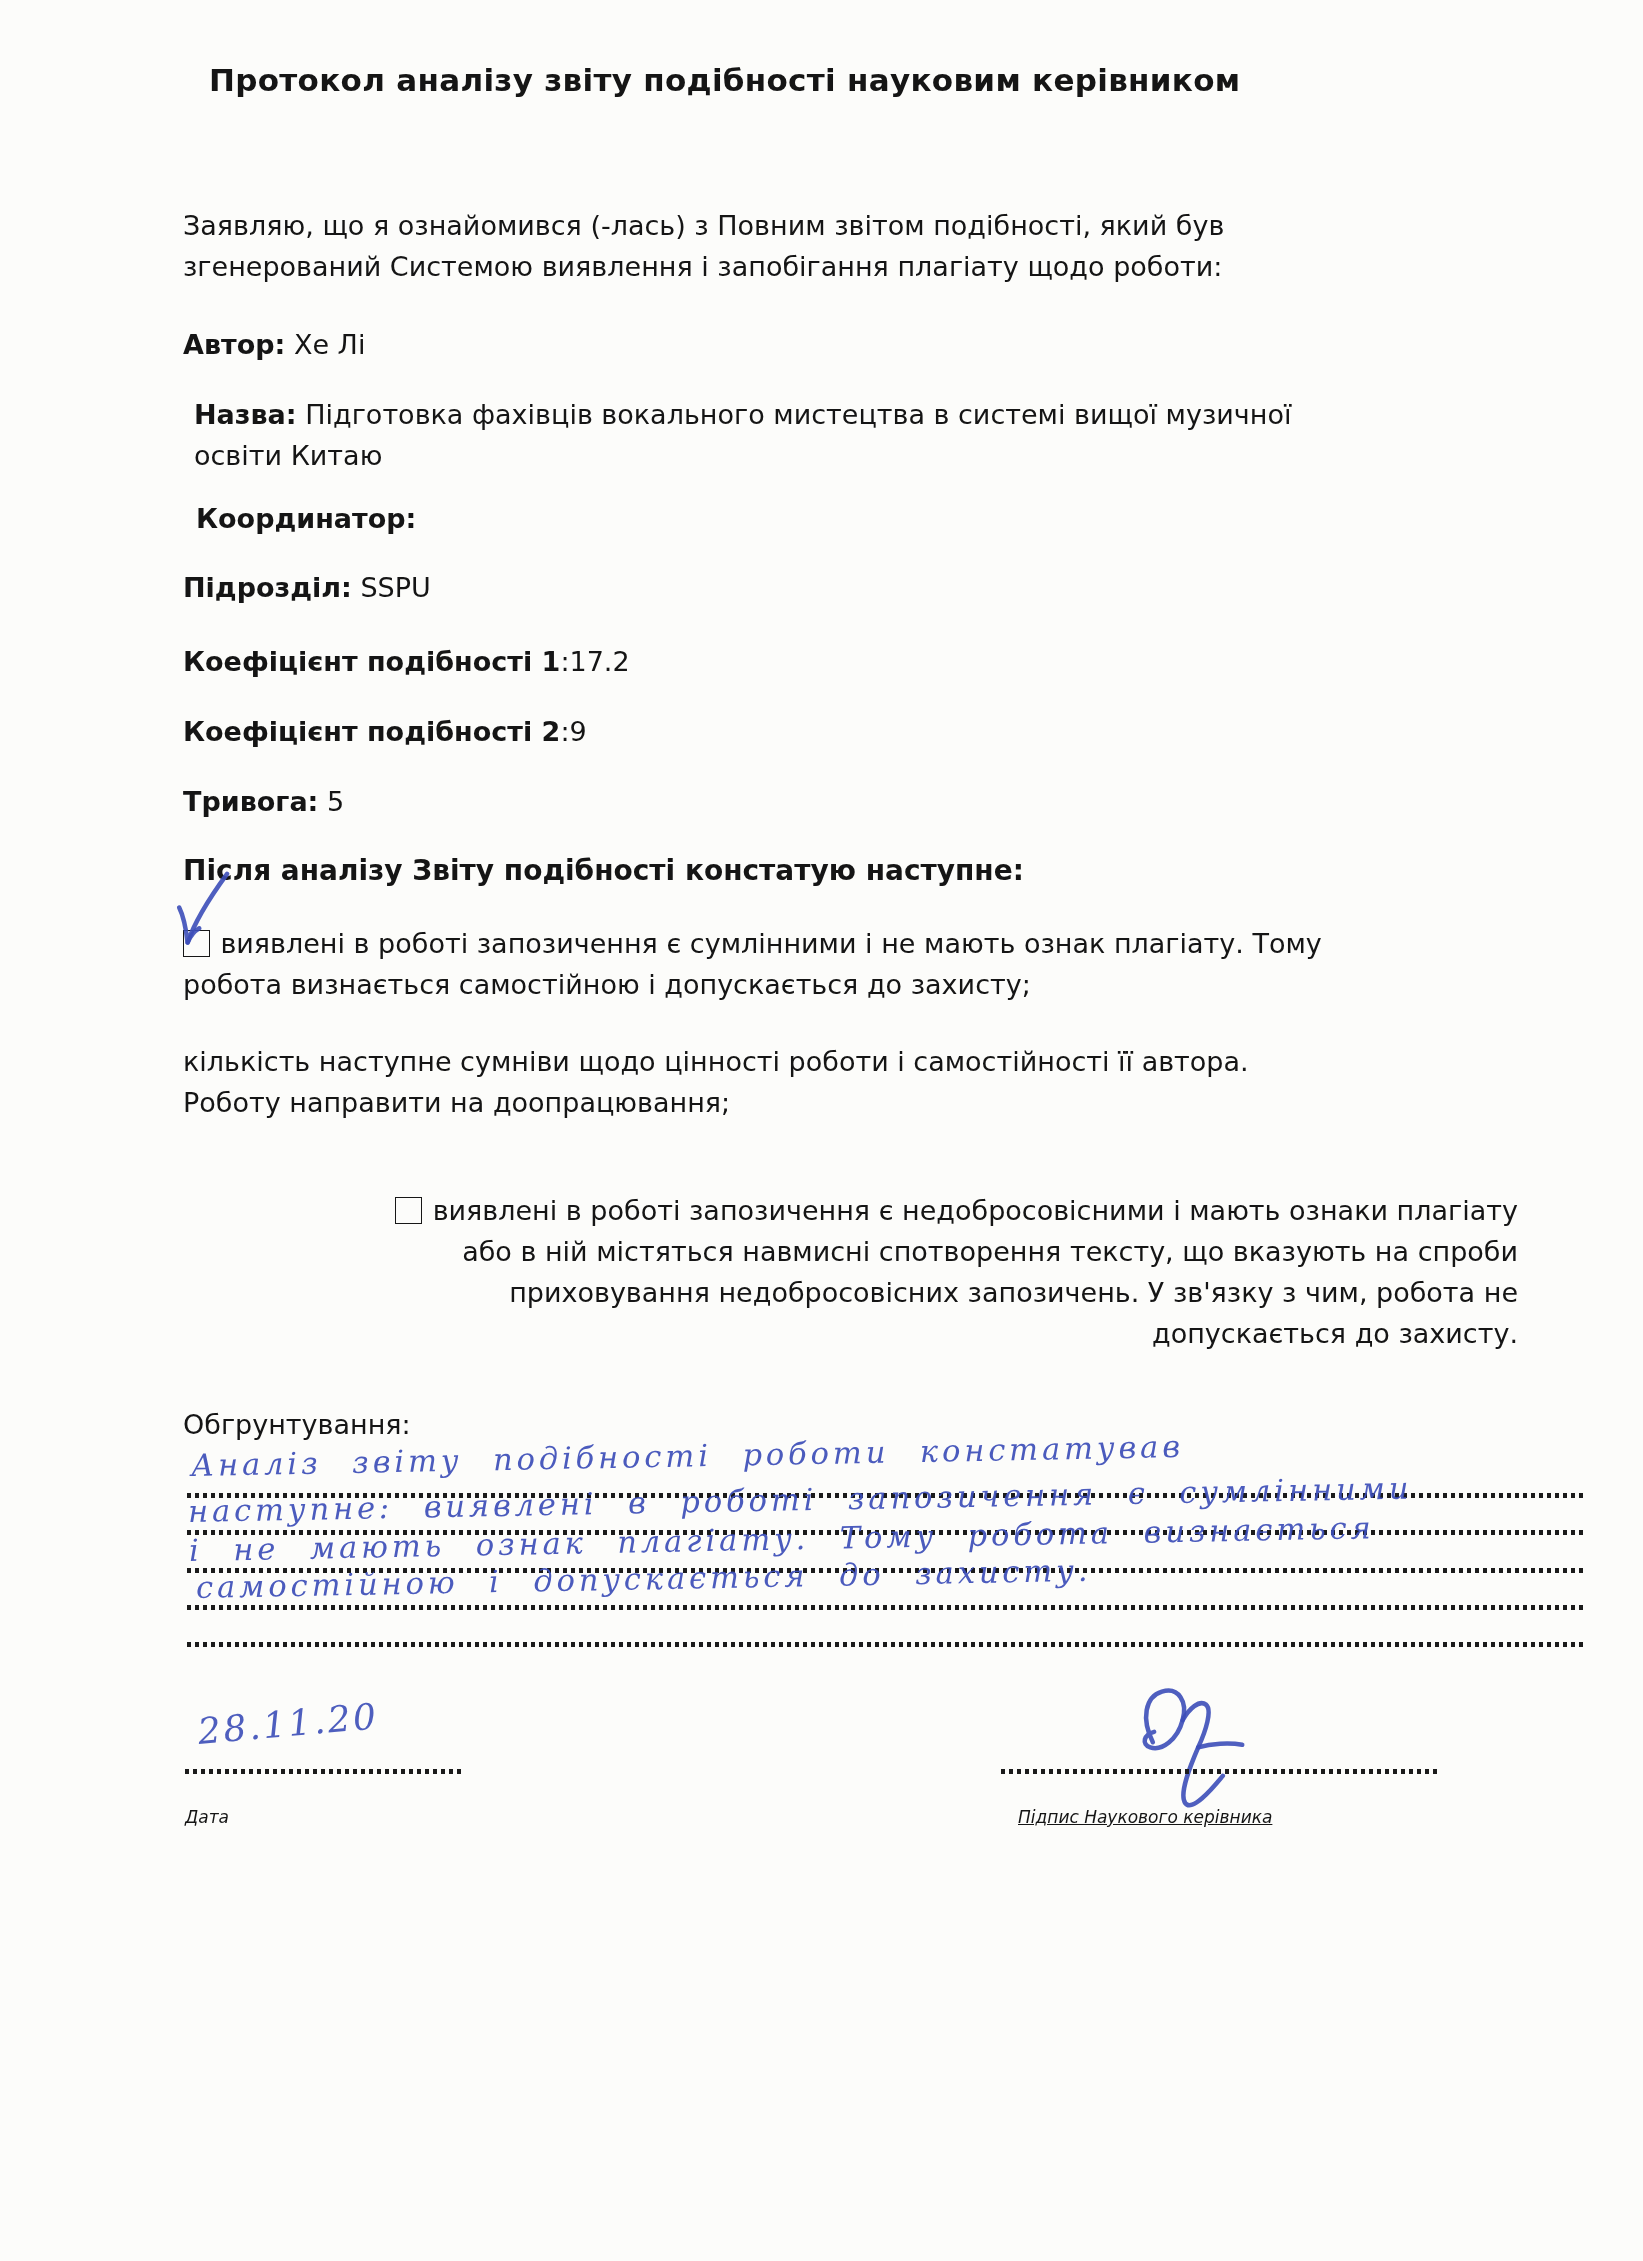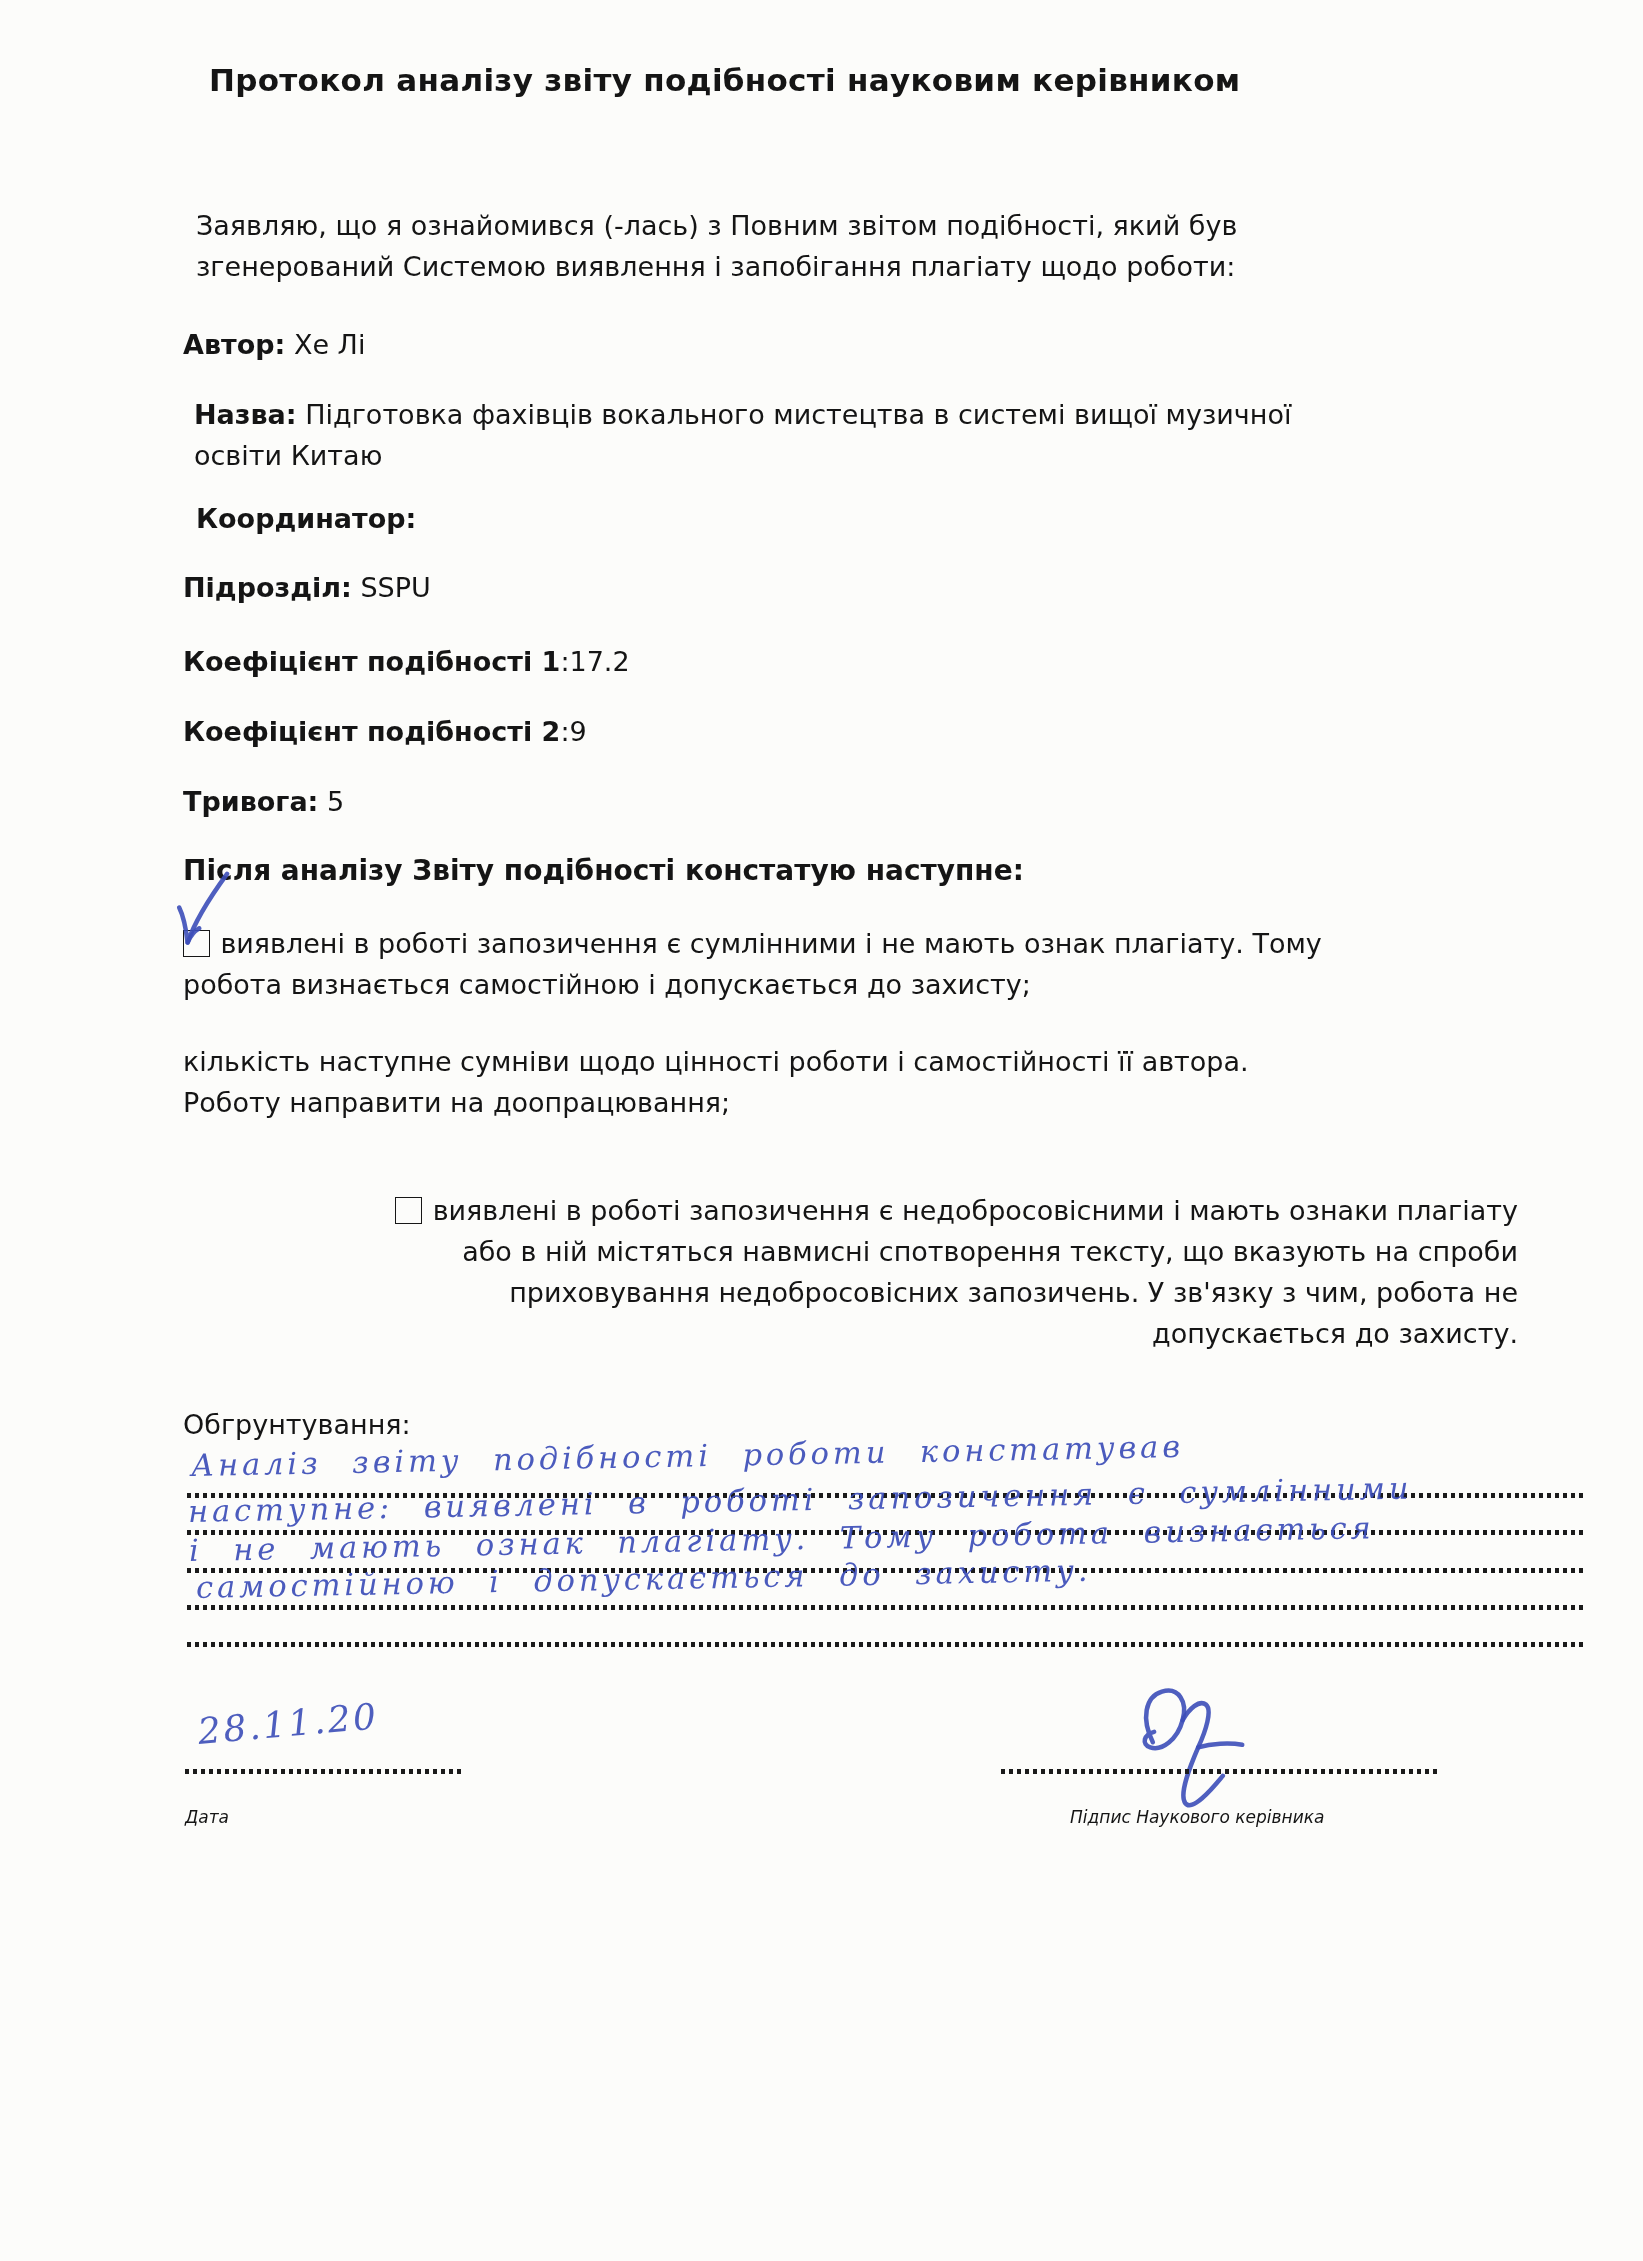--- a/index.html
+++ b/index.html
@@ -42,21 +42,21 @@
   .sig-label{font-size:17px;font-style:italic;}
   svg .pen{stroke:#3c4eb8;stroke-width:7;fill:none;stroke-linecap:round;stroke-linejoin:round;opacity:0.9;}
 </style>
 </head>
 <body>
 
 <div class="page">
 
   <div class="abs doc-title" style="left:183px;top:62px;margin-left:26px;">Протокол аналізу звіту подібності науковим керівником</div>
 
-  <div class="abs t" style="left:183px;top:205px;margin-left:13px;">
+  <div class="abs t" style="left:183px;top:205px;">
     <div>Заявляю, що я ознайомився (-лась) з Повним звітом подібності, який був</div>
     <div>згенерований Системою виявлення і запобігання плагіату щодо роботи:</div>
   </div>
 
   <div class="abs t field" style="left:183px;top:324px;">
     <span class="bold">Автор:</span>
     <span>Хе Лі</span>
   </div>
 
   <div class="abs t" style="left:183px;top:394px;width:1335px;margin-left:11px;">
@@ -137,16 +137,16 @@
 
   <svg class="abs" style="left:1102px;top:1680px;" width="182" height="149" viewBox="0 0 280 230">
     <path class="pen" d="M78,96 C60,60 66,26 92,18 C118,10 132,34 124,62 C116,92 92,110 74,104 C60,99 64,84 80,80"></path>
     <path class="pen" d="M124,62 C134,44 150,30 160,38 C170,46 160,78 148,104 C136,132 118,176 128,190 C138,204 168,170 186,148"></path>
     <path class="pen" d="M148,104 C168,98 196,96 216,100"></path>
   </svg>
 
   <div class="abs dotline" style="left:1001px;top:1769px;width:438px;"></div>
 
   <div class="abs sig-label" style="left:185px;top:1807px;">Дата</div>
-  <div class="abs sig-label" style="left:1070px;top:1807px;">Підпис Наукового керівника</div>
+  <div class="abs sig-label" style="left:1018px;top:1807px;text-decoration:underline;">Підпис Наукового керівника</div>
 
 </div>
 
 
 </body></html>

